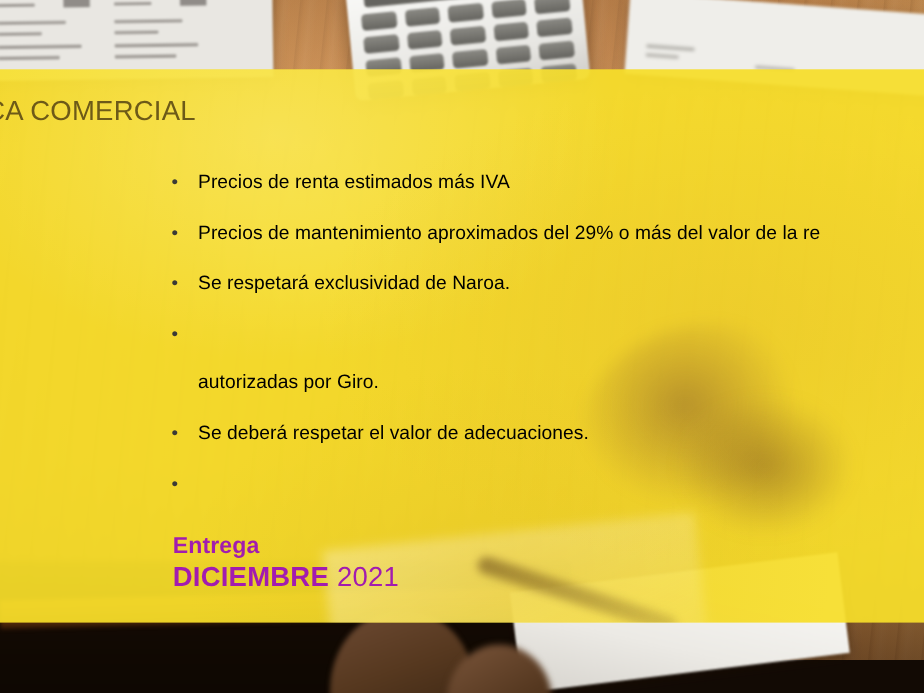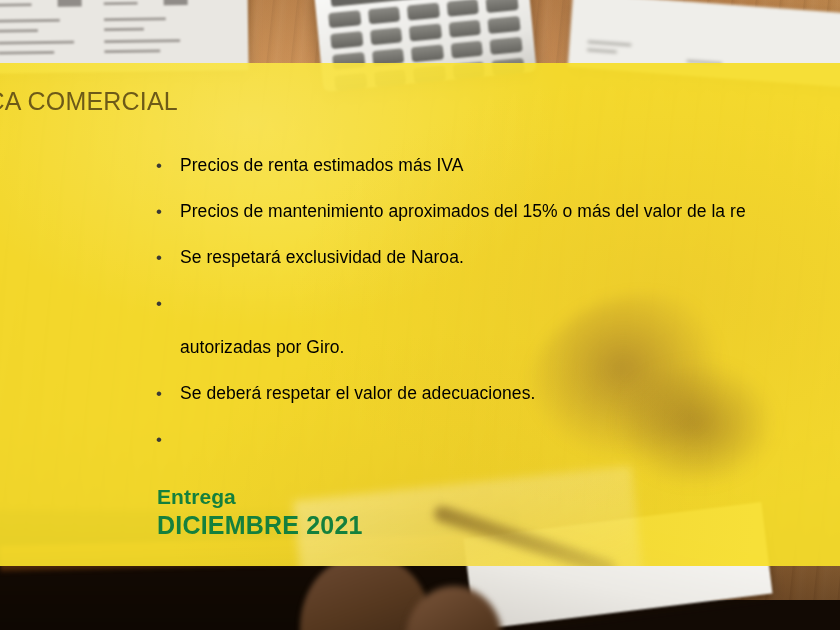--- a/index.html
+++ b/index.html
@@ -342,39 +342,39 @@
   .bullet.wrapped .row2 {
     padding-left: 30px;
     margin-top: 19px;
   }
 
   
   .delivery {
     position: absolute;
     left: 157px;
     top: 421px;
-    color: #15803d;
+    color: #a21caf;
   }
   .deliv-1 {
     font-size: 21px;
     font-weight: 700;
     line-height: 26px;
     letter-spacing: 0.1px;
   }
   .deliv-2 {
     font-size: 25px;
     line-height: 30px;
     letter-spacing: 0.2px;
     white-space: nowrap;
   }
   .deliv-month {
     font-weight: 700;
   }
   .deliv-year {
-    font-weight: 700;
+    font-weight: 400;
   }
 </style>
 </head>
 <body>
 
 <div class="slide">
 
   <div class="photo">
     <div class="desk">
       <div class="desk-grain"></div>
@@ -455,21 +455,21 @@
 
       <div class="bullets">
 
         <div class="bullet">
           <span class="dot">•</span>
           <span class="btxt">Precios de renta estimados más IVA</span>
         </div>
 
         <div class="bullet">
           <span class="dot">•</span>
-          <span class="btxt">Precios de mantenimiento aproximados del 15% o más del valor de la re</span>
+          <span class="btxt">Precios de mantenimiento aproximados del 29% o más del valor de la re</span>
         </div>
 
         <div class="bullet">
           <span class="dot">•</span>
           <span class="btxt">Se respetará exclusividad de Naroa.</span>
         </div>
 
         <div class="bullet wrapped">
           <div class="row1">
             <span class="dot">•</span>

